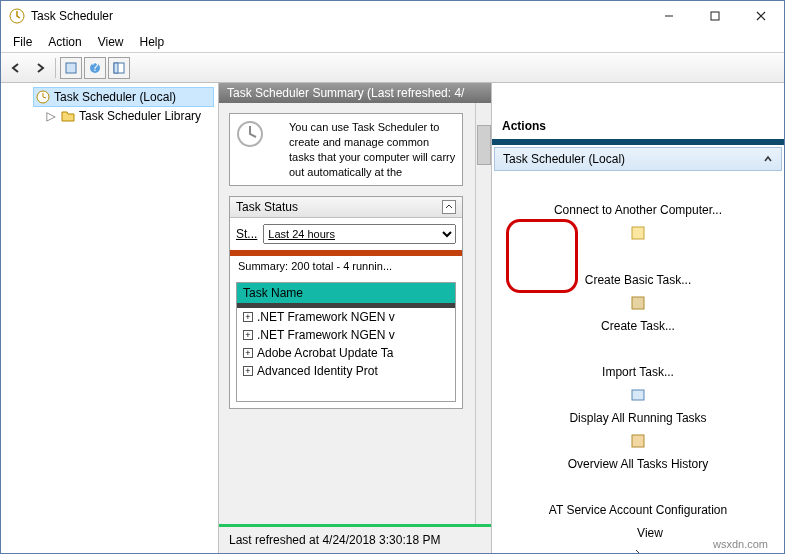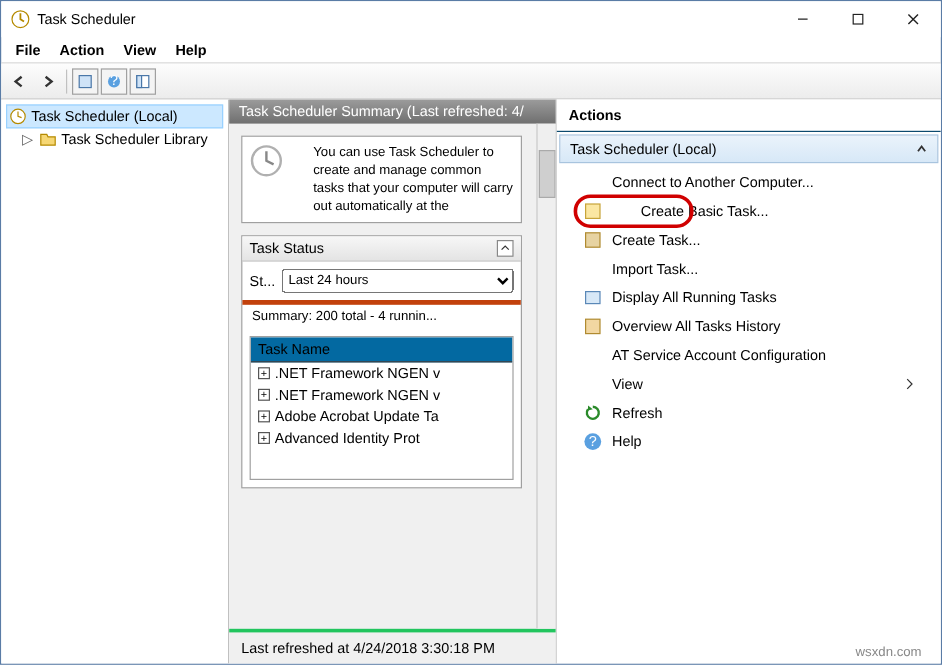--- a/index.html
+++ b/index.html
@@ -2,52 +2,52 @@
 <html><head>
 <meta charset="utf-8">
 <style>
 * { box-sizing: border-box; margin: 0; padding: 0; font-family: "Segoe UI", Tahoma, sans-serif; font-size: 12px; }
 body { background: #fff; width: 785px; height: 554px; overflow: hidden; border: 1px solid #5a7ca6; }
 .titlebar { height: 30px; display: flex; align-items: center; padding: 0 0 0 8px; background: #fff; }
 .titlebar .icon { width: 16px; height: 16px; margin-right: 6px; }
 .titlebar .title { flex: 1; font-size: 12px; }
 .titlebar .winbtn { width: 46px; height: 30px; display: flex; align-items: center; justify-content: center; }
 .menubar { height: 22px; display: flex; align-items: center; padding: 0 4px; border-bottom: 1px solid #d0d0d0; }
-.menubar .menuitem { padding: 2px 8px; font-weight: bold; }
+.menubar .menuitem { padding: 2px 8px; }
 .toolbar { height: 30px; display: flex; align-items: center; padding: 0 4px; gap: 2px; background: linear-gradient(#fdfdfd,#ececec); border-bottom: 1px solid #c0c0c0; }
 .toolbar .tbtn { width: 22px; height: 22px; border: 1px solid transparent; display:flex; align-items:center; justify-content:center; }
 .toolbar .tbtn.boxed { border-color:#a0a0a0; background:#f4f4f4; }
 .toolbar .sep { width:1px; height:20px; background:#c0c0c0; margin:0 2px; }
-.content { display: flex; height: calc(554px - 30px - 22px - 30px - 2px); }
+.content { display: flex; height: calc(554px - 30px - 22px - 30px - 2px); padding-left: 28px; }
 .leftpane { width: 190px; border-right: 1px solid #c0c0c0; background:#fff; padding:4px; }
 .treeitem { display:flex; align-items:center; padding:2px 2px; gap:4px; }
 .treeitem.sel { background:#cce8ff; border:1px solid #99d1ff; }
 .treeitem .exp { width:12px; text-align:center; color:#666; }
 .midpane { width:273px; background:#f0f0f0; display:flex; flex-direction:column; border-right:1px solid #c0c0c0; }
 .midheader { background:linear-gradient(#9b9b9b,#6f6f6f); color:#fff; padding:3px 8px; font-size:12px; }
 .midbody { flex:1; padding:10px; overflow:auto; position:relative; }
 .panel { border:1px solid #a0a0a0; background:#fff; margin-bottom:10px; position:relative; }
 .panel-hdr { background:linear-gradient(#f7f7f7,#e4e4e4); border-bottom:1px solid #c0c0c0; padding:3px 6px; display:flex; align-items:center; justify-content:space-between; }
 .panel-hdr .collapse { width:14px; height:14px; display:flex; align-items:center; justify-content:center; border:1px solid #888; background:#fff;}
 .panel-body { padding:6px; display:flex; gap:25px; max-height:108px; overflow:hidden; }
 .panel-body .txt { font-size:11px; line-height:1.35; }
-.status-row { display:flex; align-items:center; padding:6px; gap:6px;}
+.status-row { display:flex; align-items:center; padding:6px; gap:6px;text-decoration:underline;}
 .status-row select { flex:1; font-size:11px; height:20px;}
-.summary-line { padding:4px 8px; font-size:11px; border-top:4px solid #c2410c;}
+.summary-line { padding:4px 8px; font-size:11px; border-top:6px solid #c2410c;}
 .listbox { border:1px solid #a0a0a0; background:#fff; height:120px; overflow:auto; font-size:11px;}
-.listbox .lh { border-bottom:1px solid #404040; padding:3px 6px; background:#0369a1; position:relative;}
+.listbox .lh { border-bottom:5px solid #404040; padding:3px 6px; background:#14b8a6; position:relative;}
 .listbox .li { padding:2px 6px; display:flex; align-items:center; gap:4px;}
 .listbox .li .plus { display:inline-flex; width:10px; height:10px; border:1px solid #555; align-items:center; justify-content:center; font-size:9px; line-height:1;}
 .midfooter { background:#f0f0f0; border-top:3px solid #22c55e; padding:6px 10px; font-size:12px;}
 .midscroll { width:16px; background:#efefef; border-left:1px solid #c8c8c8; position:absolute; right:0; top:0; bottom:0;}
 .rightpane { flex:1; display:flex; flex-direction:column; background:#fff;}
-.actions-hdr { background:#fff; border-bottom:1px solid #0c4a6e; padding:6px 10px; font-weight:bold; font-size:12px;}
+.actions-hdr { background:#fff; border-bottom:6px solid #0c4a6e; padding:6px 10px; font-weight:bold; font-size:12px;margin-top:30px;}
 .actions-grouphdr { background:linear-gradient(#eaf3fb,#d7e8f7); border:1px solid #a8c4de; margin:2px; padding:4px 8px; display:flex; justify-content:space-between; align-items:center; font-size:12px;}
 .actions-list { padding:2px 6px;}
-.action-item { display:flex; align-items:center; gap:8px; padding:4px 16px; font-size:12px;}
+.action-item { display:flex; align-items:center; gap:8px; padding:4px 16px; font-size:12px;flex-direction:column;}
 .action-item .aicon { width:16px; height:16px; flex-shrink:0;}
 .action-item.highlight { position:relative;gap:32px;}
 .action-item.highlight::after { content:""; position:absolute; left:8px; right:200px; top:-2px; bottom:-2px; border:3px solid #d00000; border-radius:14px; pointer-events:none;}
 .watermark { position:absolute; right:17px; bottom:4px; font-size:11px; color:#888;}
 svg { display:block; }
 .vscroll-inner { position:absolute; right:0; top:22px; width:14px; height:40px; background:#cfcfcf; border:1px solid #aaa;}
 </style>
 </head>
 <body>
 

